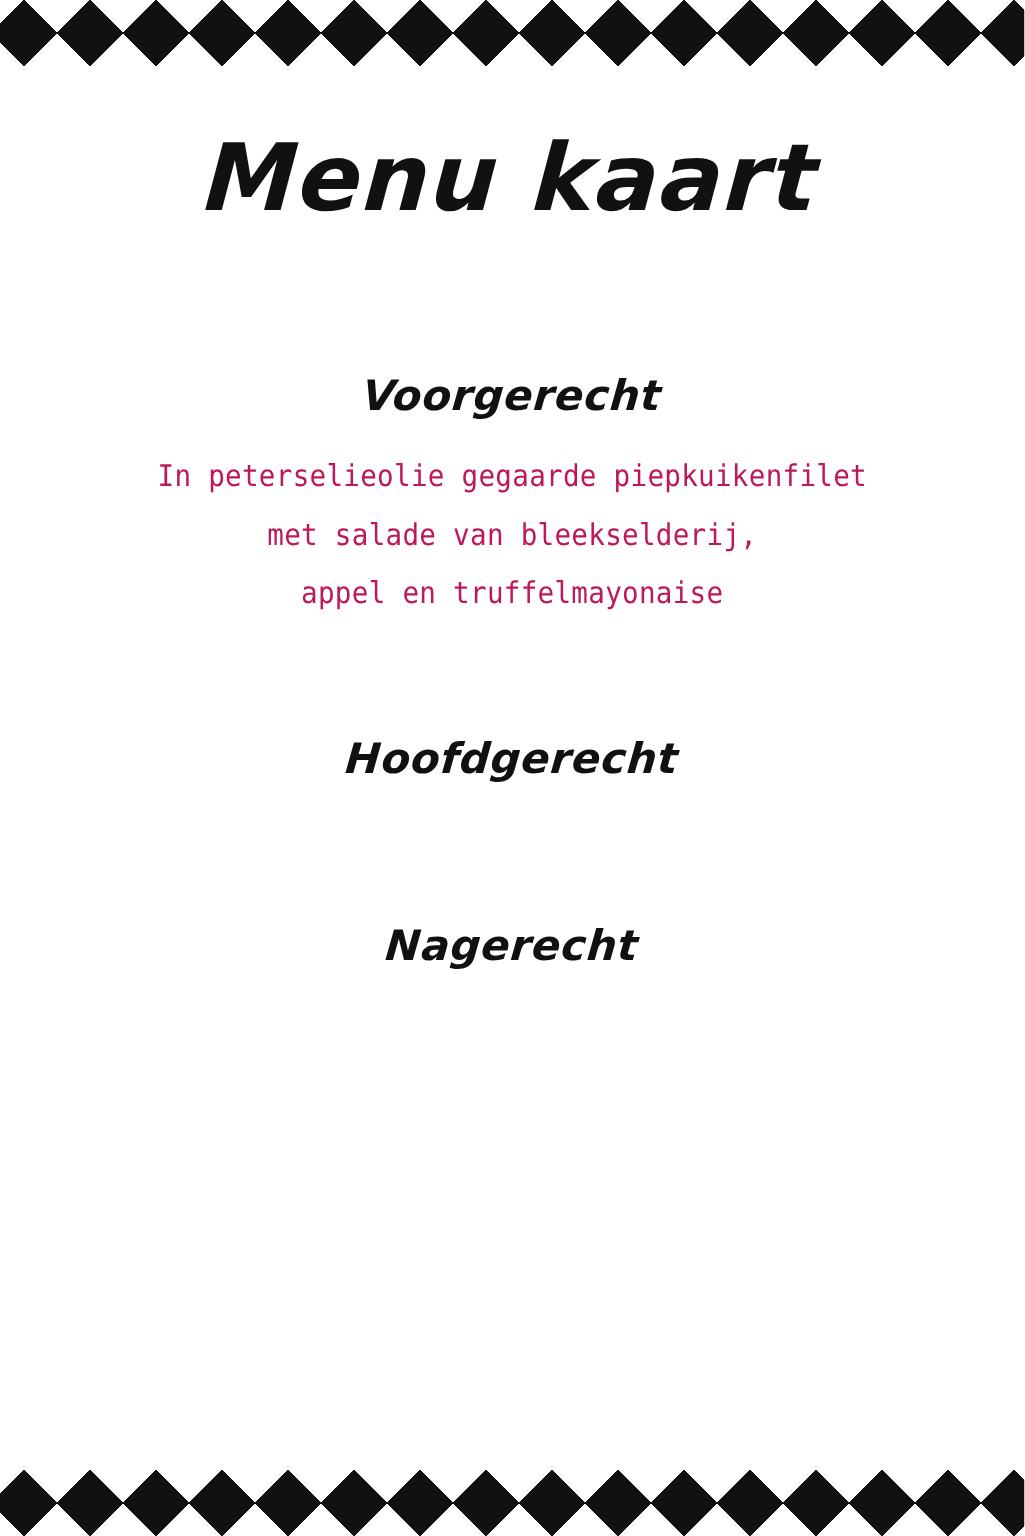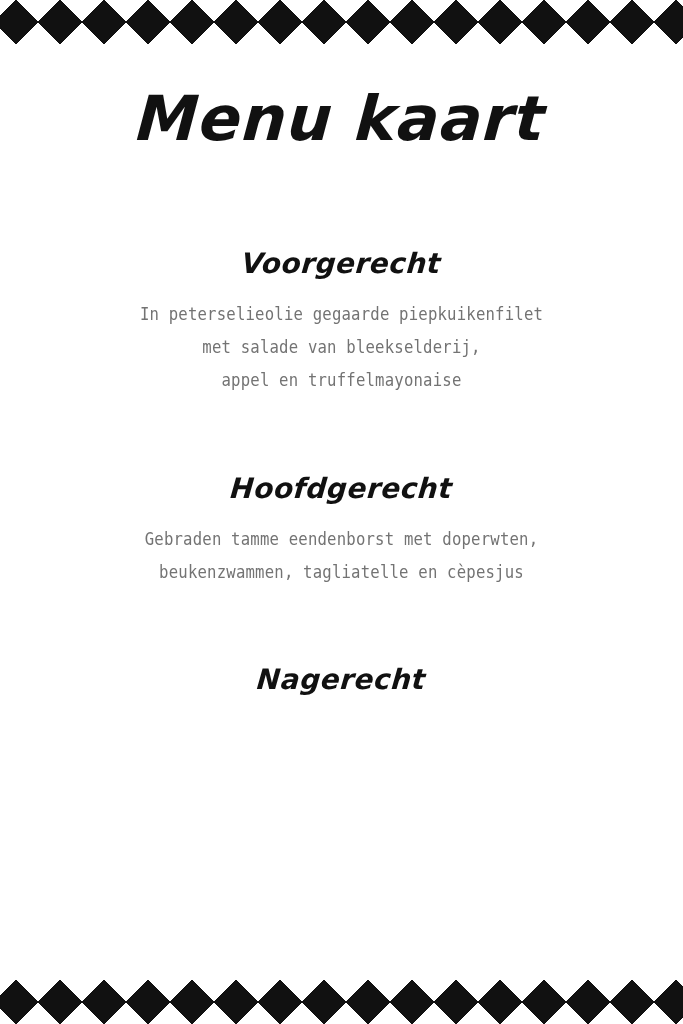--- a/index.html
+++ b/index.html
@@ -111,23 +111,23 @@
     font-style: italic;
     font-size: 28px;
     color: #111111;
     letter-spacing: 0.5px;
     margin-bottom: 18px;
     transform: skewX(-5deg);
   }
 
   .course-lines {
     font-family: "DejaVu Sans Mono", monospace;
-    font-size: 17px;
+    font-size: 20px;
     font-stretch: condensed;
-    color: #737373;
+    color: #be185d;
     line-height: 1.95;
     letter-spacing: 0.2px;
   }
   .course-line {
     display: block;
     white-space: nowrap;
     transform: scaleX(0.92);
   }
 
   
@@ -189,24 +189,20 @@
         <div class="course-title">Voorgerecht</div>
         <div class="course-lines">
           <span class="course-line">In peterselieolie gegaarde piepkuikenfilet</span>
           <span class="course-line">met salade van bleekselderij,</span>
           <span class="course-line">appel en truffelmayonaise</span>
         </div>
       </div>
 
       <div class="course hoofdgerecht">
         <div class="course-title">Hoofdgerecht</div>
-        <div class="course-lines">
-          <span class="course-line">Gebraden tamme eendenborst met doperwten,</span>
-          <span class="course-line">beukenzwammen, tagliatelle en cèpesjus</span>
-        </div>
       </div>
 
       <div class="course nagerecht">
         <div class="course-title">Nagerecht</div>
       </div>
 
     </div>
   </div>
 
   <div class="border-band bottom">

